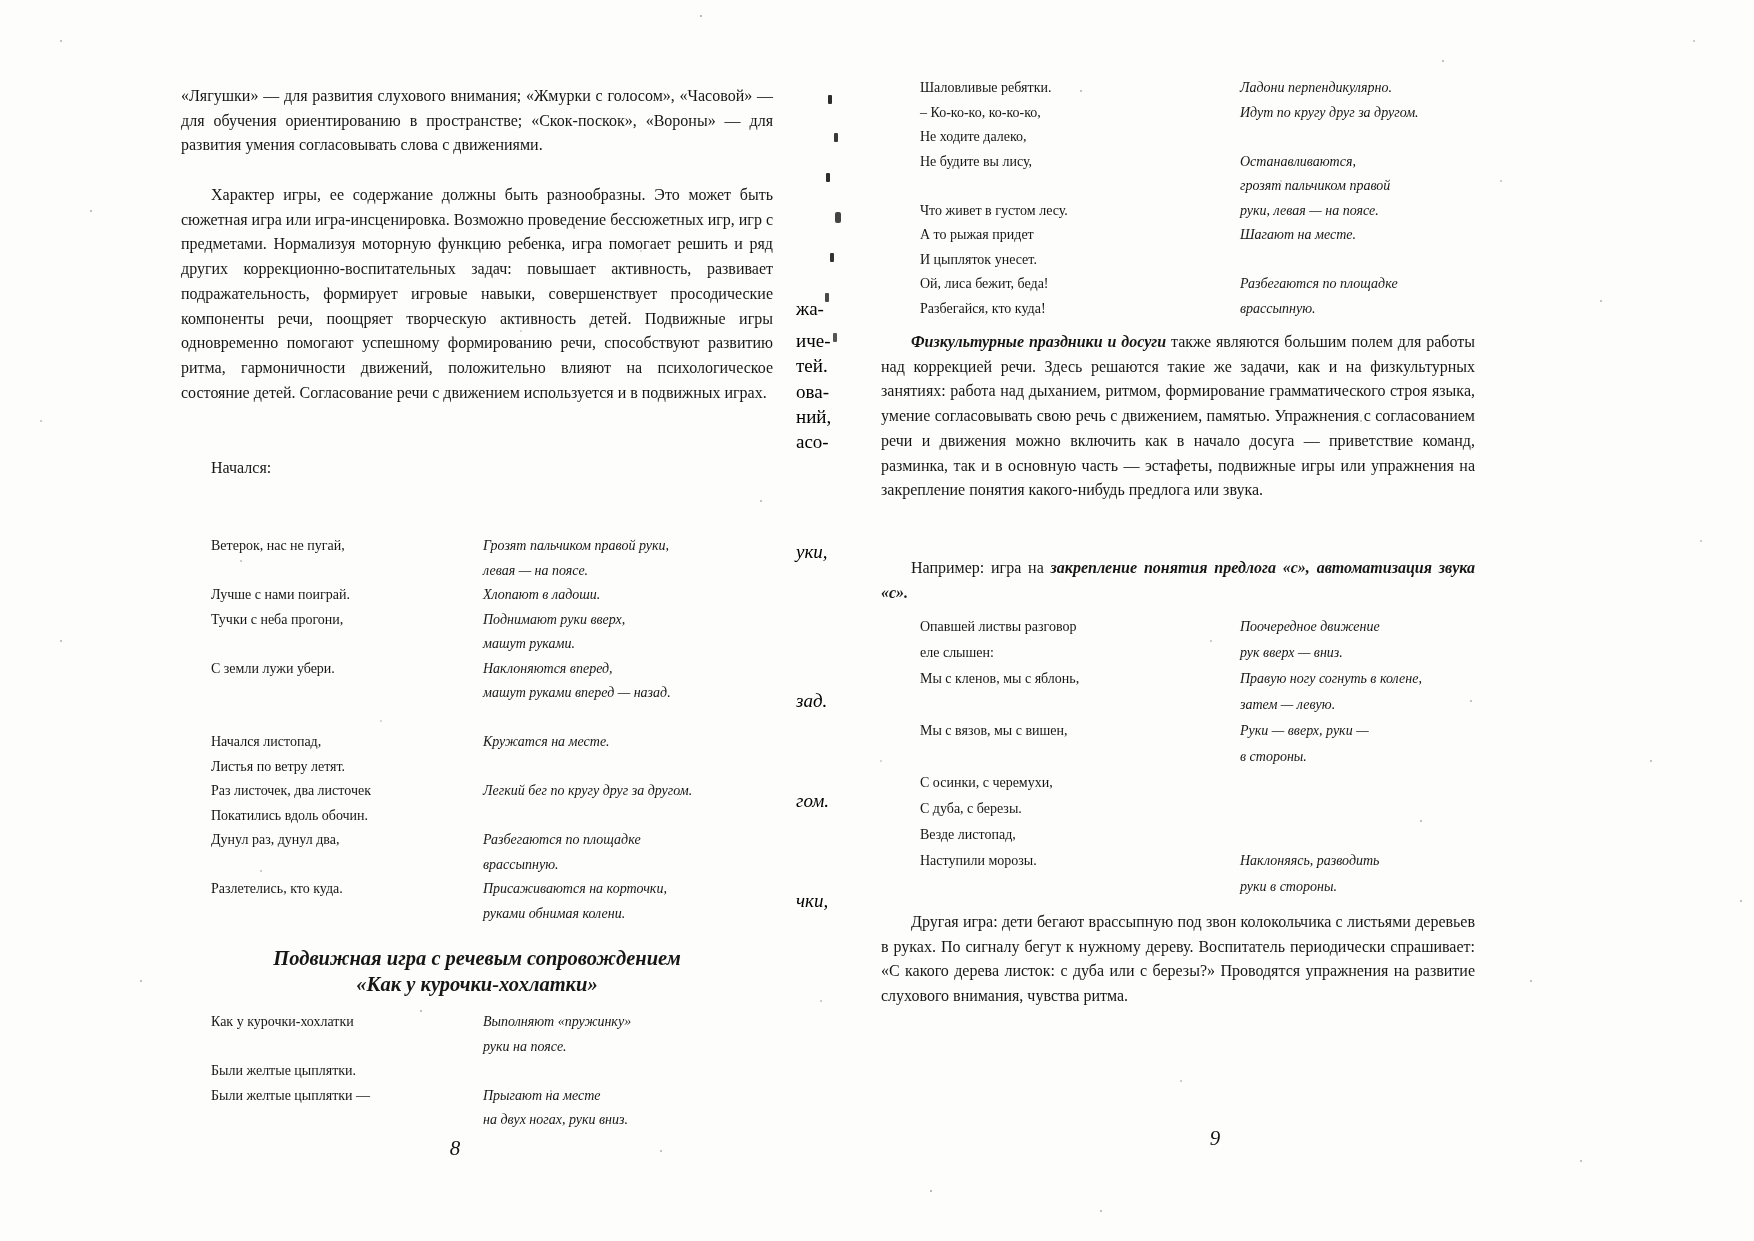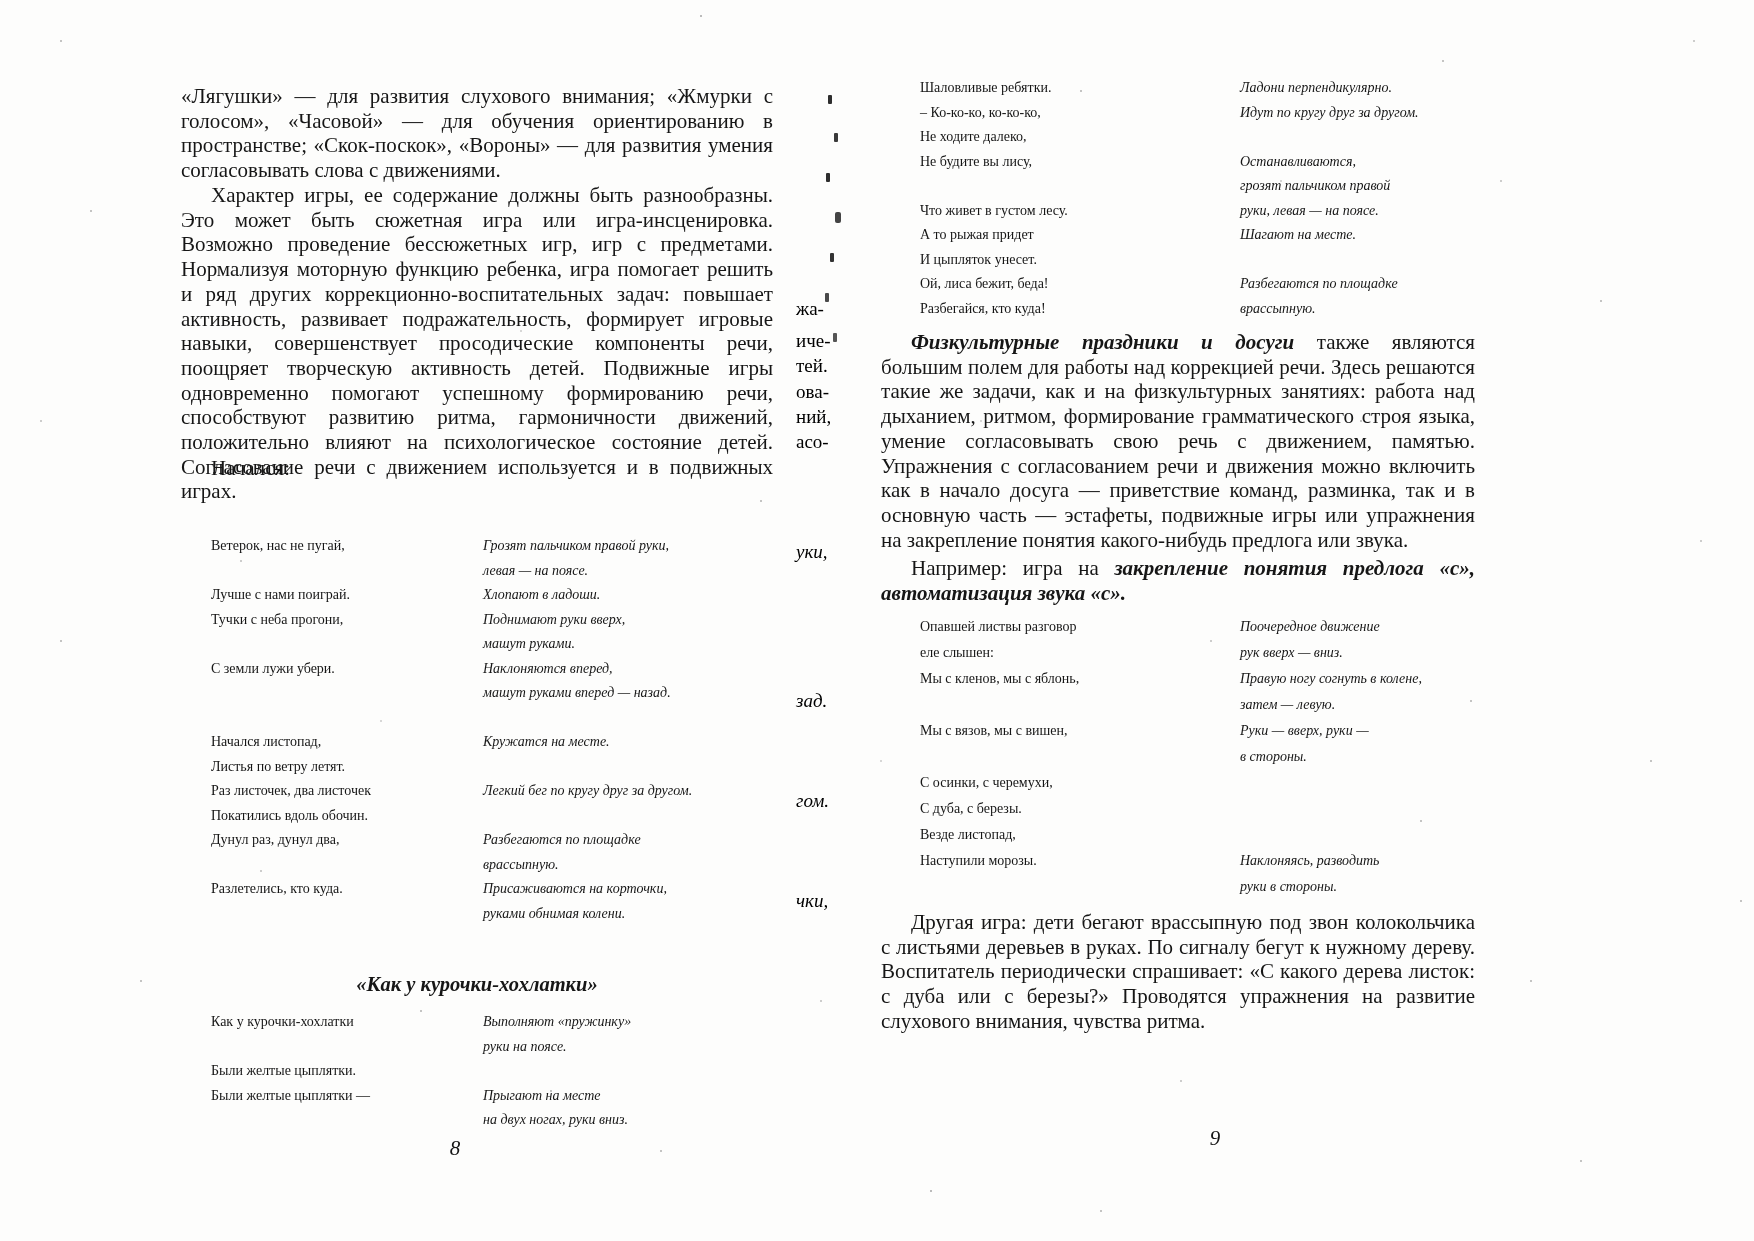--- a/index.html
+++ b/index.html
@@ -8,21 +8,21 @@
     width:1754px;height:1241px;
     background:#fdfdfc;
     overflow:hidden;
     font-family:"Liberation Serif","DejaVu Serif",serif;
     color:#161616;
   }
   
   .para{
     position:absolute;
     margin:0;
-    font-size:21px;
+    font-size:16px;
     line-height:24.7px;
     text-align:justify;
   }
   .ind{text-indent:30px;}
   
   .gtitle{
     position:absolute;
     margin:0;
     font-size:20.5px;
     font-weight:bold;
@@ -163,21 +163,21 @@
       <div class="tline"></div>
       <div class="tline">Легкий бег по кругу друг за другом.</div>
       <div class="tline"></div>
       <div class="tline">Разбегаются по площадке</div>
       <div class="tline">врассыпную.</div>
       <div class="tline">Присаживаются на корточки,</div>
       <div class="tline">руками обнимая колени.</div>
     </div>
 
   <h3 class="gtitle t-g2">
-    <br>
+    <span>Подвижная игра с речевым сопровождением</span><br>
     <span>«Как у курочки-хохлатки»</span>
   </h3>
   <div class="gtable italic t-a2">
       <div class="tline">Выполняют «пружинку»</div>
       <div class="tline">руки на поясе.</div>
       <div class="tline"></div>
       <div class="tline">Прыгают на месте</div>
       <div class="tline">на двух ногах, руки вниз.</div>
     </div>
   <div class="gtable t-v2">

